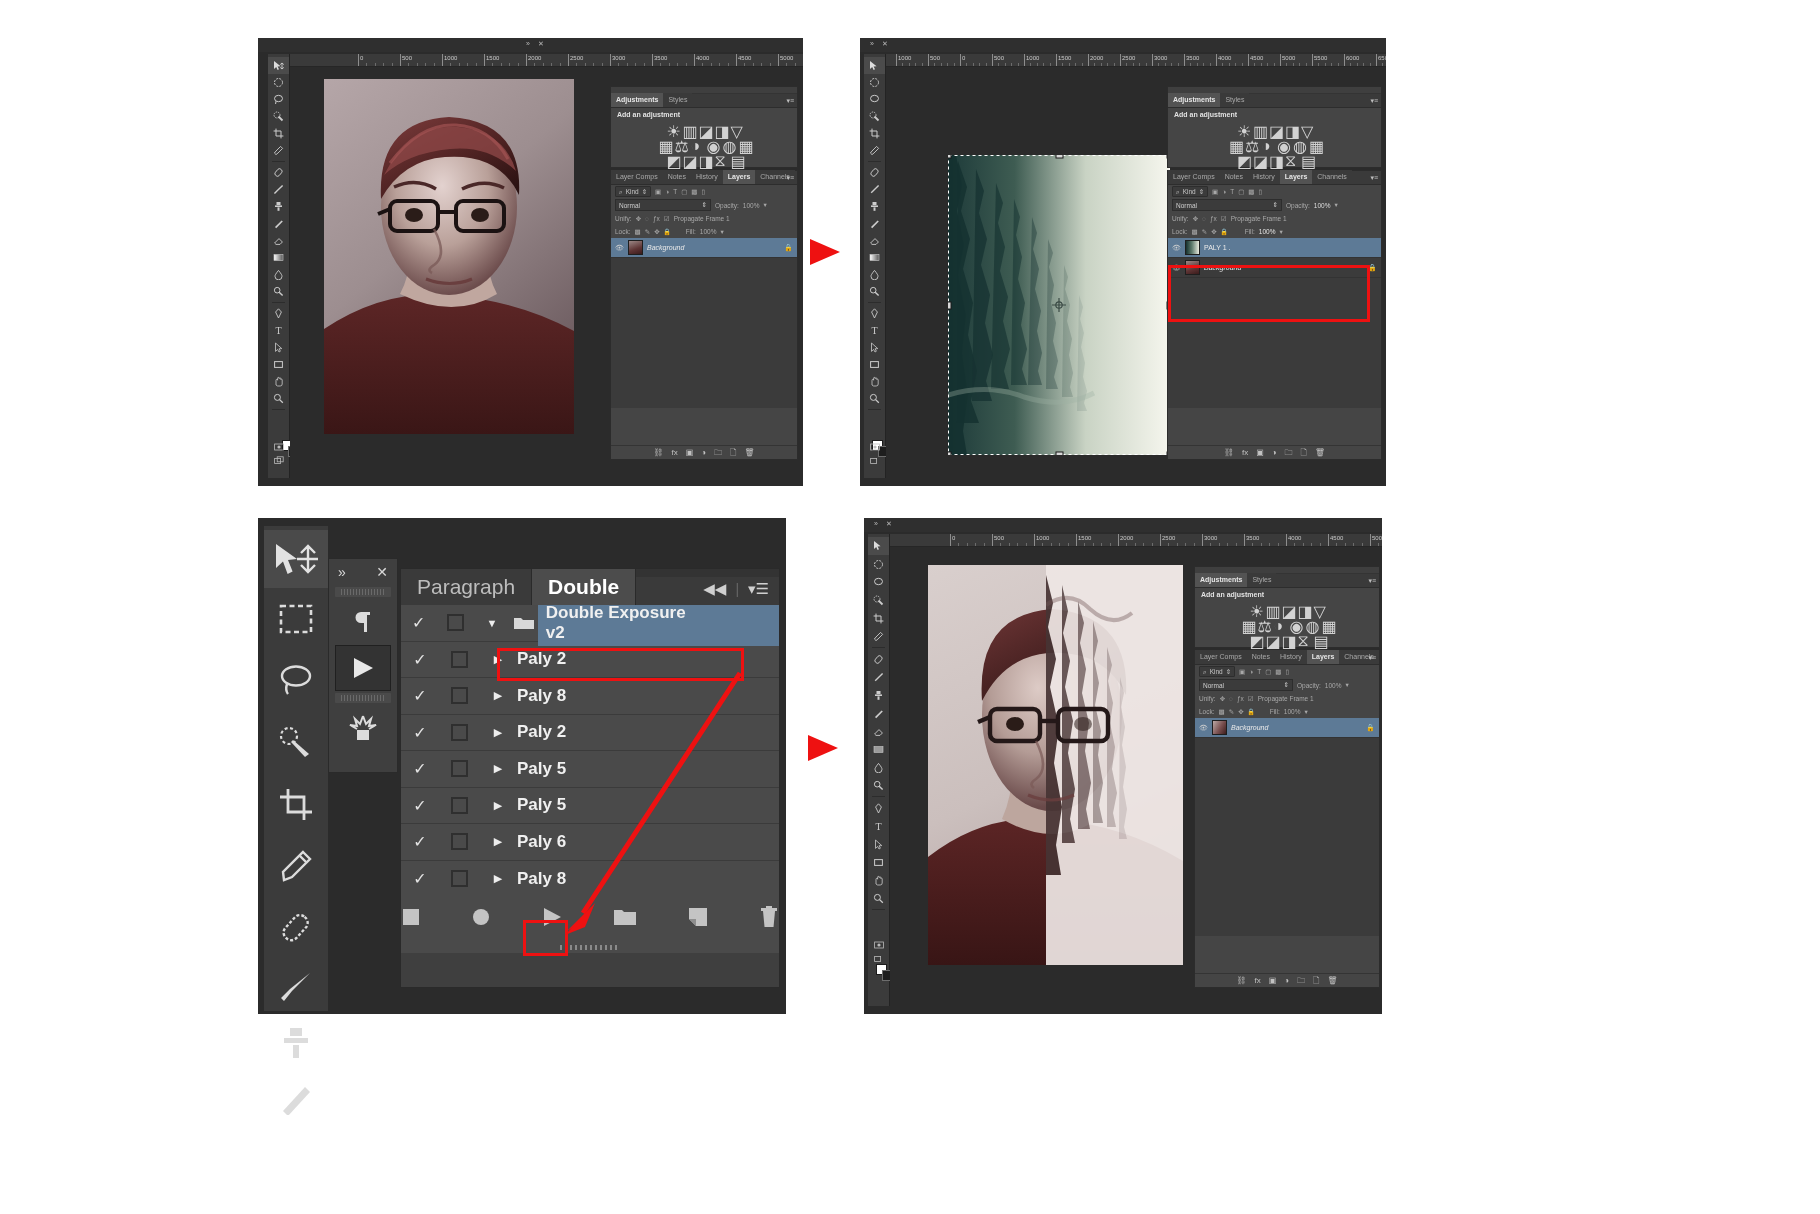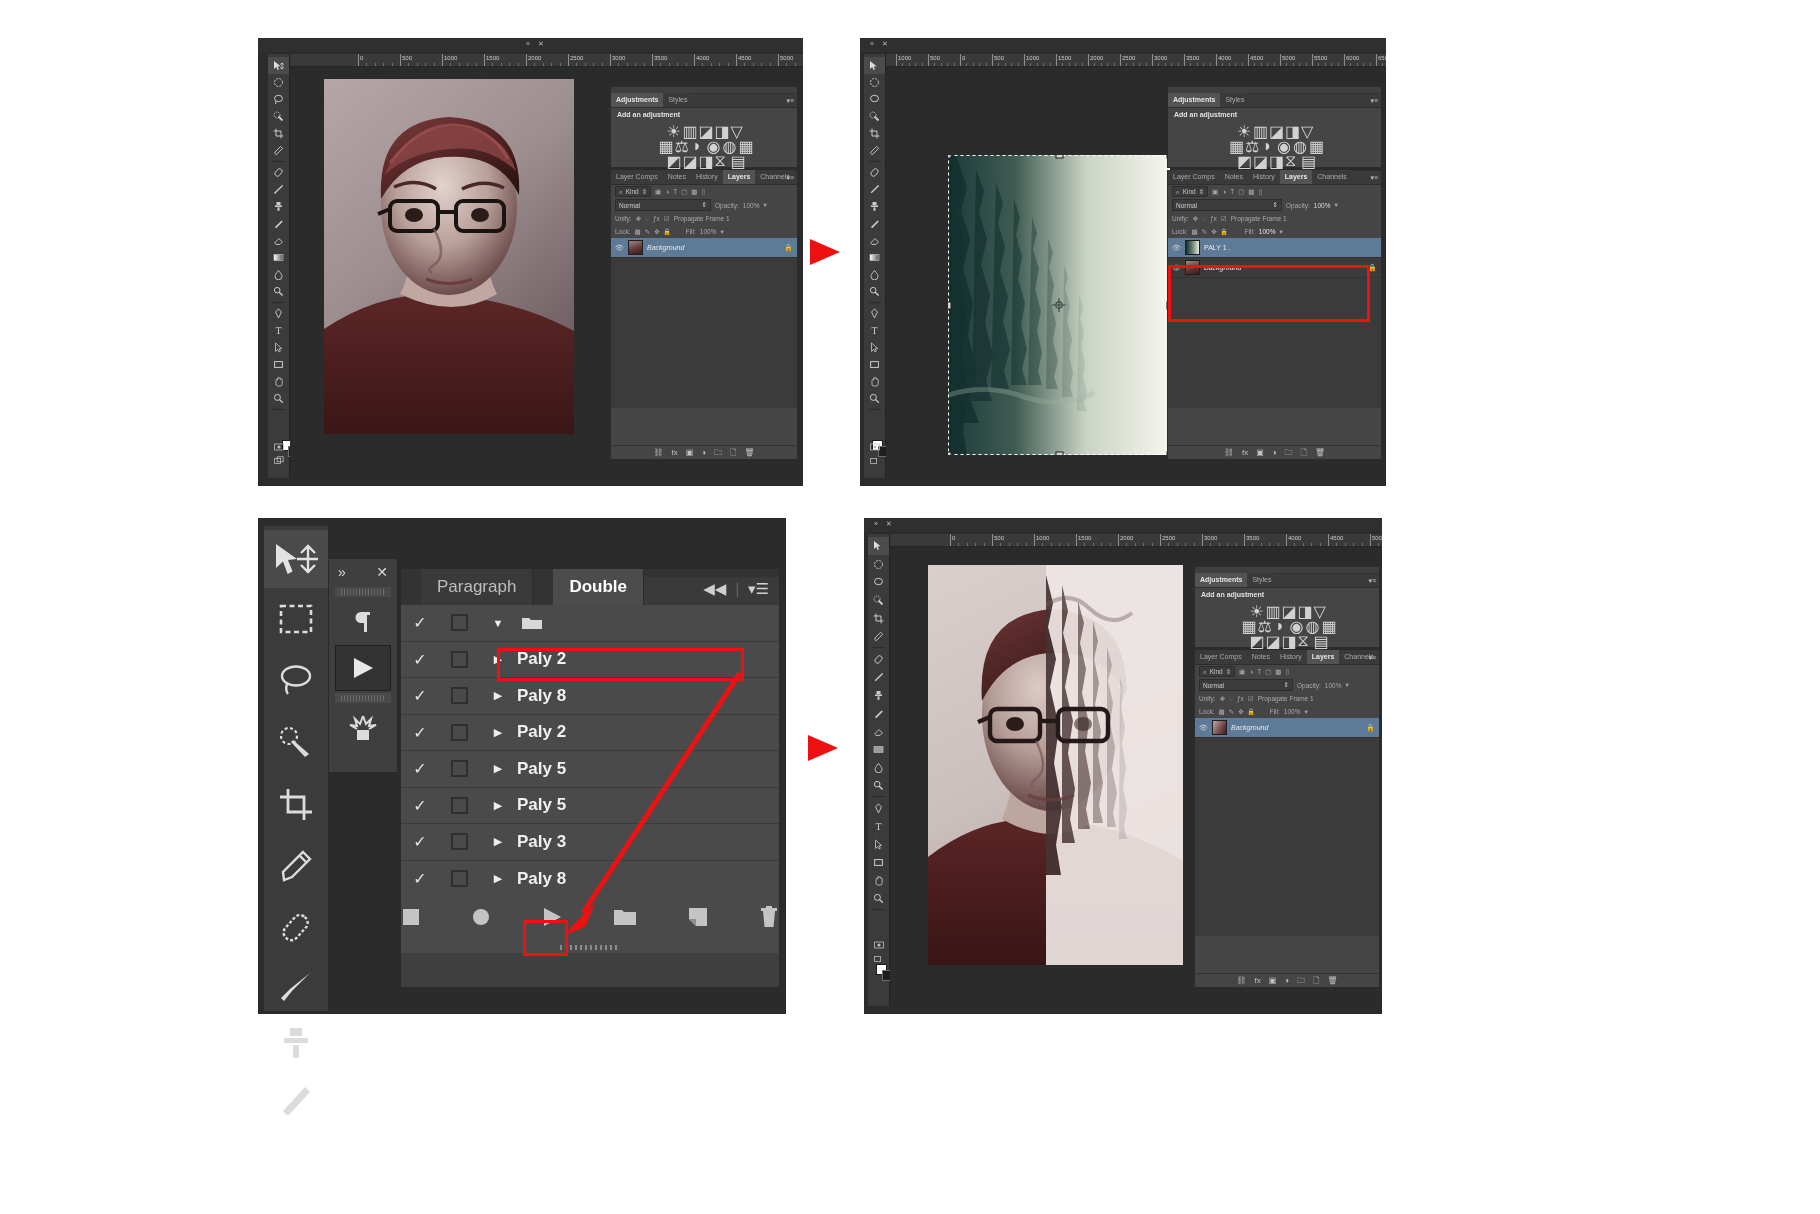--- a/index.html
+++ b/index.html
@@ -93,22 +93,22 @@
   .mini-dock { position:absolute; background:#3f3f3f; border:1px solid #2a2a2a; }
   .mini-dock .bar { height:26px; display:flex; align-items:center; justify-content:space-between; padding:0 9px; }
   .mini-dock .cgrip { height:10px; background:#4a4a4a; margin:2px 6px; border-radius:1px;
      background-image:repeating-linear-gradient(90deg,#6a6a6a 0 1px,transparent 1px 3px);
      background-position:center; background-repeat:no-repeat; background-size:44px 6px;}
   .mini-dock .mbtn { height:46px; display:flex; align-items:center; justify-content:center; color:#d8d8d8; }
   .mini-dock .mbtn.sel { background:#333; border:1px solid #202020; }
 
   .act-panel { position:absolute; background:#3f3f3f; border:1px solid #2a2a2a; }
   .act-tabs { height:36px; display:flex; align-items:flex-end; background:#333; position:relative; }
-  .act-tabs .atab { font-size:17px; color:#bdbdbd; padding:8px 16px; line-height:20px; background:#3a3a3a;
-                    border-right:1px solid #2a2a2a;margin-left:20px; }
+  .act-tabs .atab { font-size:21px; color:#bdbdbd; padding:8px 16px; line-height:20px; background:#3a3a3a;
+                    border-right:1px solid #2a2a2a; }
   .act-tabs .atab.sel { background:#4c4c4c; color:#ffffff; font-weight:bold; }
   .act-tabs .filler { flex:1; background:#3a3a3a; height:28px; }
   .act-tabs .ctrls { position:absolute; right:10px; bottom:7px; display:flex; align-items:center; gap:9px; color:#cfcfcf; }
 
   .act-rows { background:#4a4a4a; }
   .act-row { display:flex; align-items:center; height:36.5px; border-bottom:1px solid #3b3b3b; }
   .act-row .chk { width:38px; text-align:center; color:#e4e4e4; font-size:16px; }
   .act-row .sqr { width:40px; display:flex; justify-content:center; }
   .act-row .sqr i { display:block; width:17px; height:17px; border:2px solid #2f2f2f; background:#4a4a4a; }
   .act-row .tri { width:38px; display:flex; justify-content:center; color:#ededed; font-size:11px; }
@@ -973,20 +973,21 @@
           <span class="chk">✓</span>
           <span class="sqr">
               <i></i>
             </span>
           <span class="tri">▼</span>
           <span class="fold">
             <svg width="22" height="16" viewBox="0 0 22 16">
                 <path d="M1 3 h7 l2 2 h11 v9 H1 Z" fill="#d8d8d8"></path>
               </svg>
           </span>
+          <span class="lbl">Double Exposure v2</span>
         </div>
         <div class="act-row">
           <span class="chk">✓</span>
           <span class="sqr">
               <i></i>
             </span>
           <span class="tri">▶</span>
           <span class="lbl">Paly 2</span>
         </div>
         <div class="act-row">
@@ -1020,21 +1021,21 @@
             </span>
           <span class="tri">▶</span>
           <span class="lbl">Paly 5</span>
         </div>
         <div class="act-row">
           <span class="chk">✓</span>
           <span class="sqr">
               <i></i>
             </span>
           <span class="tri">▶</span>
-          <span class="lbl">Paly 3</span>
+          <span class="lbl">Paly 6</span>
         </div>
         <div class="act-row" style="border-bottom:none;">
           <span class="chk">✓</span>
           <span class="sqr">
               <i></i>
             </span>
           <span class="tri">▶</span>
           <span class="lbl">Paly 8</span>
         </div>
       </div>

